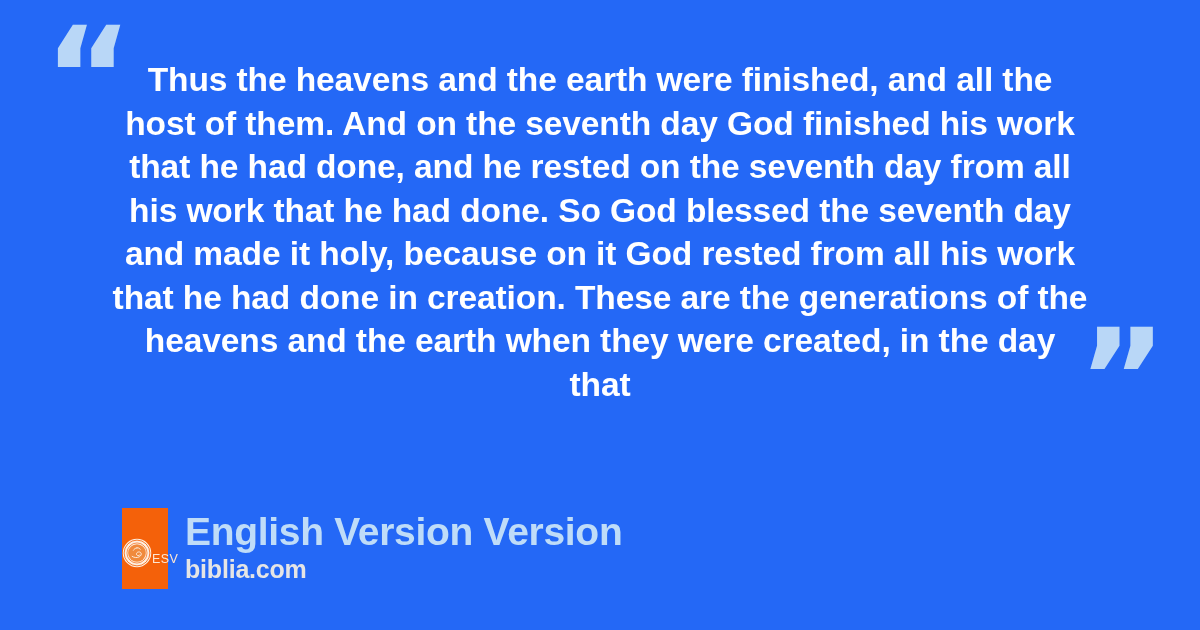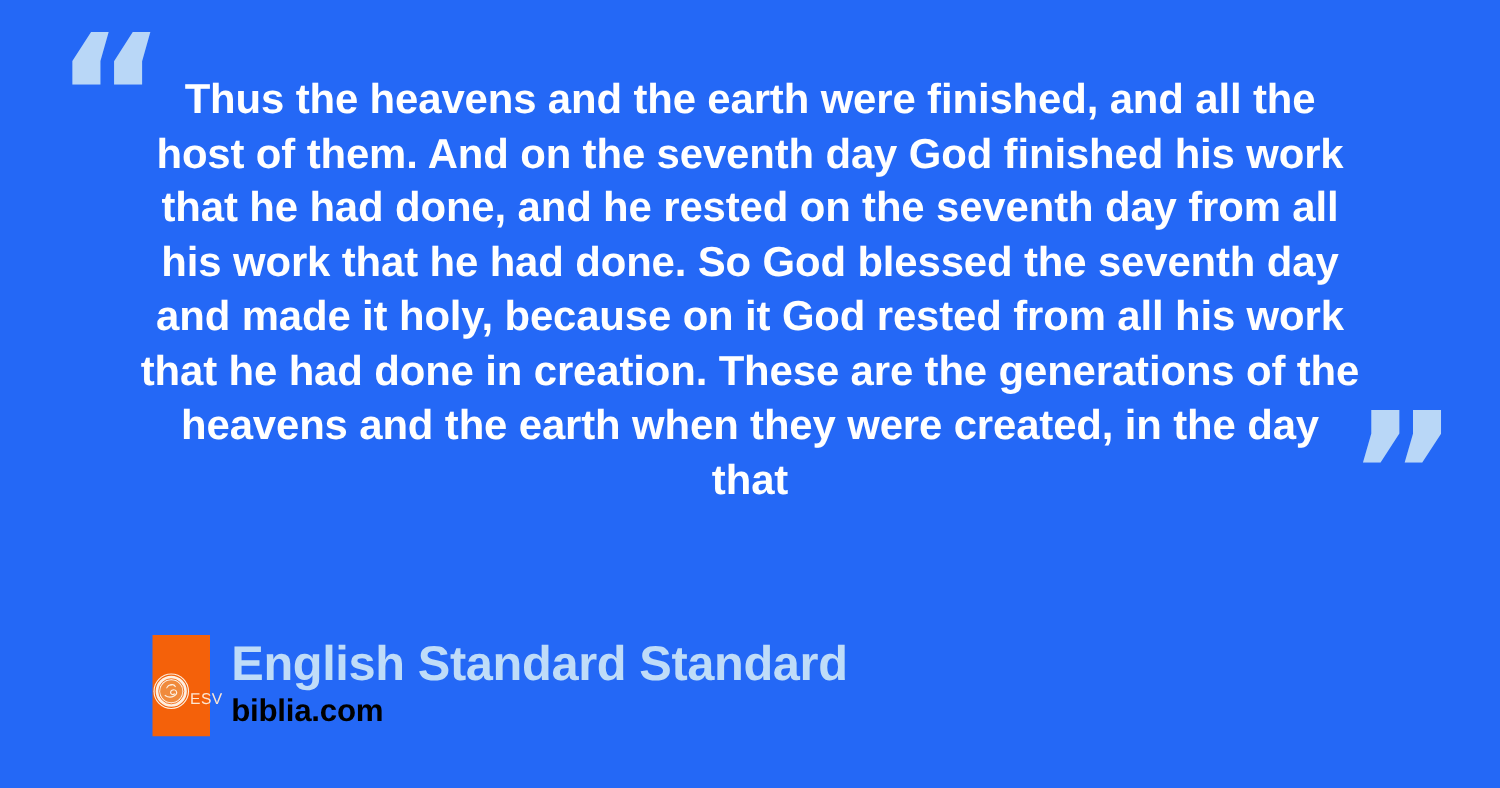--- a/index.html
+++ b/index.html
@@ -109,21 +109,21 @@
   .brand-title {
     color: #bfdcf8;
     font-family: "Liberation Sans", sans-serif;
     font-weight: 700;
     font-size: 39px;
     line-height: 45px;
     letter-spacing: -0.3px;
     white-space: nowrap;
   }
   .brand-url {
-    color: #000000;
+    color: #e5e5e5;
     font-family: "Liberation Sans", sans-serif;
     font-weight: 700;
     font-size: 25px;
     line-height: 30px;
     letter-spacing: -0.2px;
     white-space: nowrap;
   }
 </style>
 </head>
 <body>
@@ -148,19 +148,19 @@
         <circle cx="20" cy="20" r="13.4" fill="none" stroke="#f4610a" stroke-width="0.9"></circle>
         <circle cx="20" cy="20" r="11.8" fill="#f08a3c"></circle>
         <path d="M13.5 24.5c2.5 1.8 6.5 2.2 9.5.6 2.2-1.2 3.2-3.4 2.4-5-0.8-1.6-3-1.9-4.6-1.1-1.5.8-1.9 2.5-1.1 3.6.8 1.1 2.6 1.2 3.6.3" fill="none" stroke="#fdf0e2" stroke-width="1.25" stroke-linecap="round"></path>
         <path d="M19.5 13.2c1.8-.6 4 .2 4.8 1.8" fill="none" stroke="#fdf0e2" stroke-width="1.25" stroke-linecap="round"></path>
         <path d="M15.2 16.4c.9-2 3-3.3 5.1-3.3" fill="none" stroke="#fdf0e2" stroke-width="1.1" stroke-linecap="round"></path>
       </svg>
       <span class="logo-abbr">ESV</span>
     </div>
 
     <div class="brand-text">
-      <span class="brand-title">English Standard Standard</span>
+      <span class="brand-title">English Version Version</span>
       <span class="brand-url">biblia.com</span>
     </div>
 
   </div>
 
 </div>
 
 </body></html>

